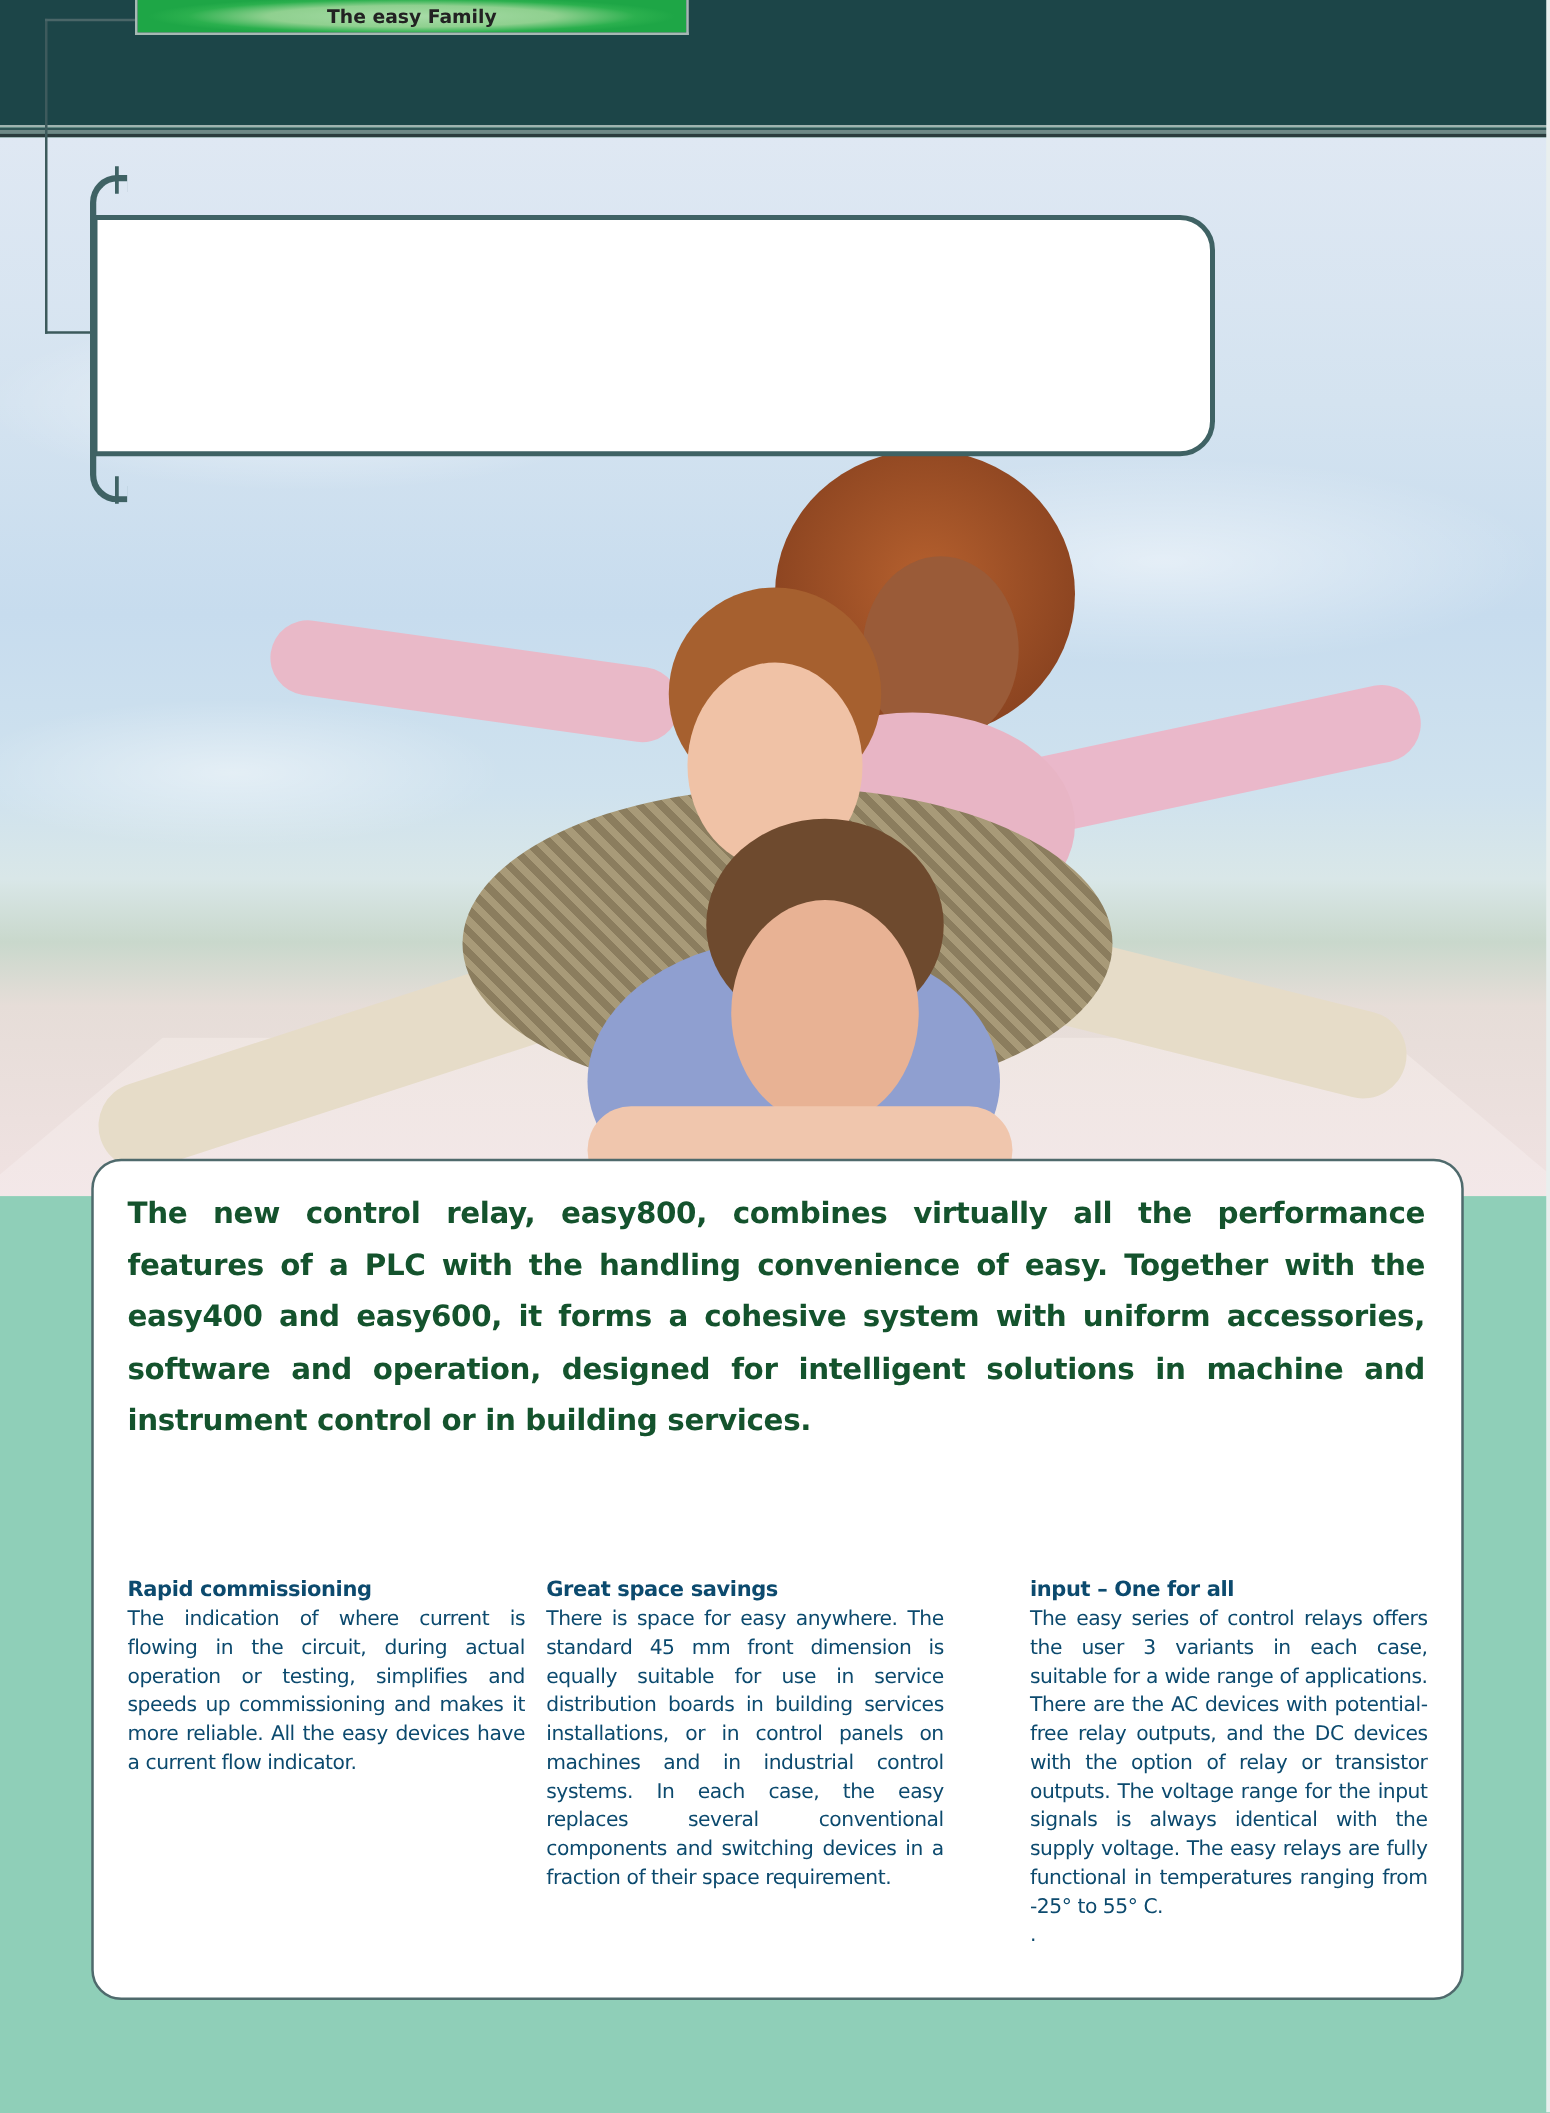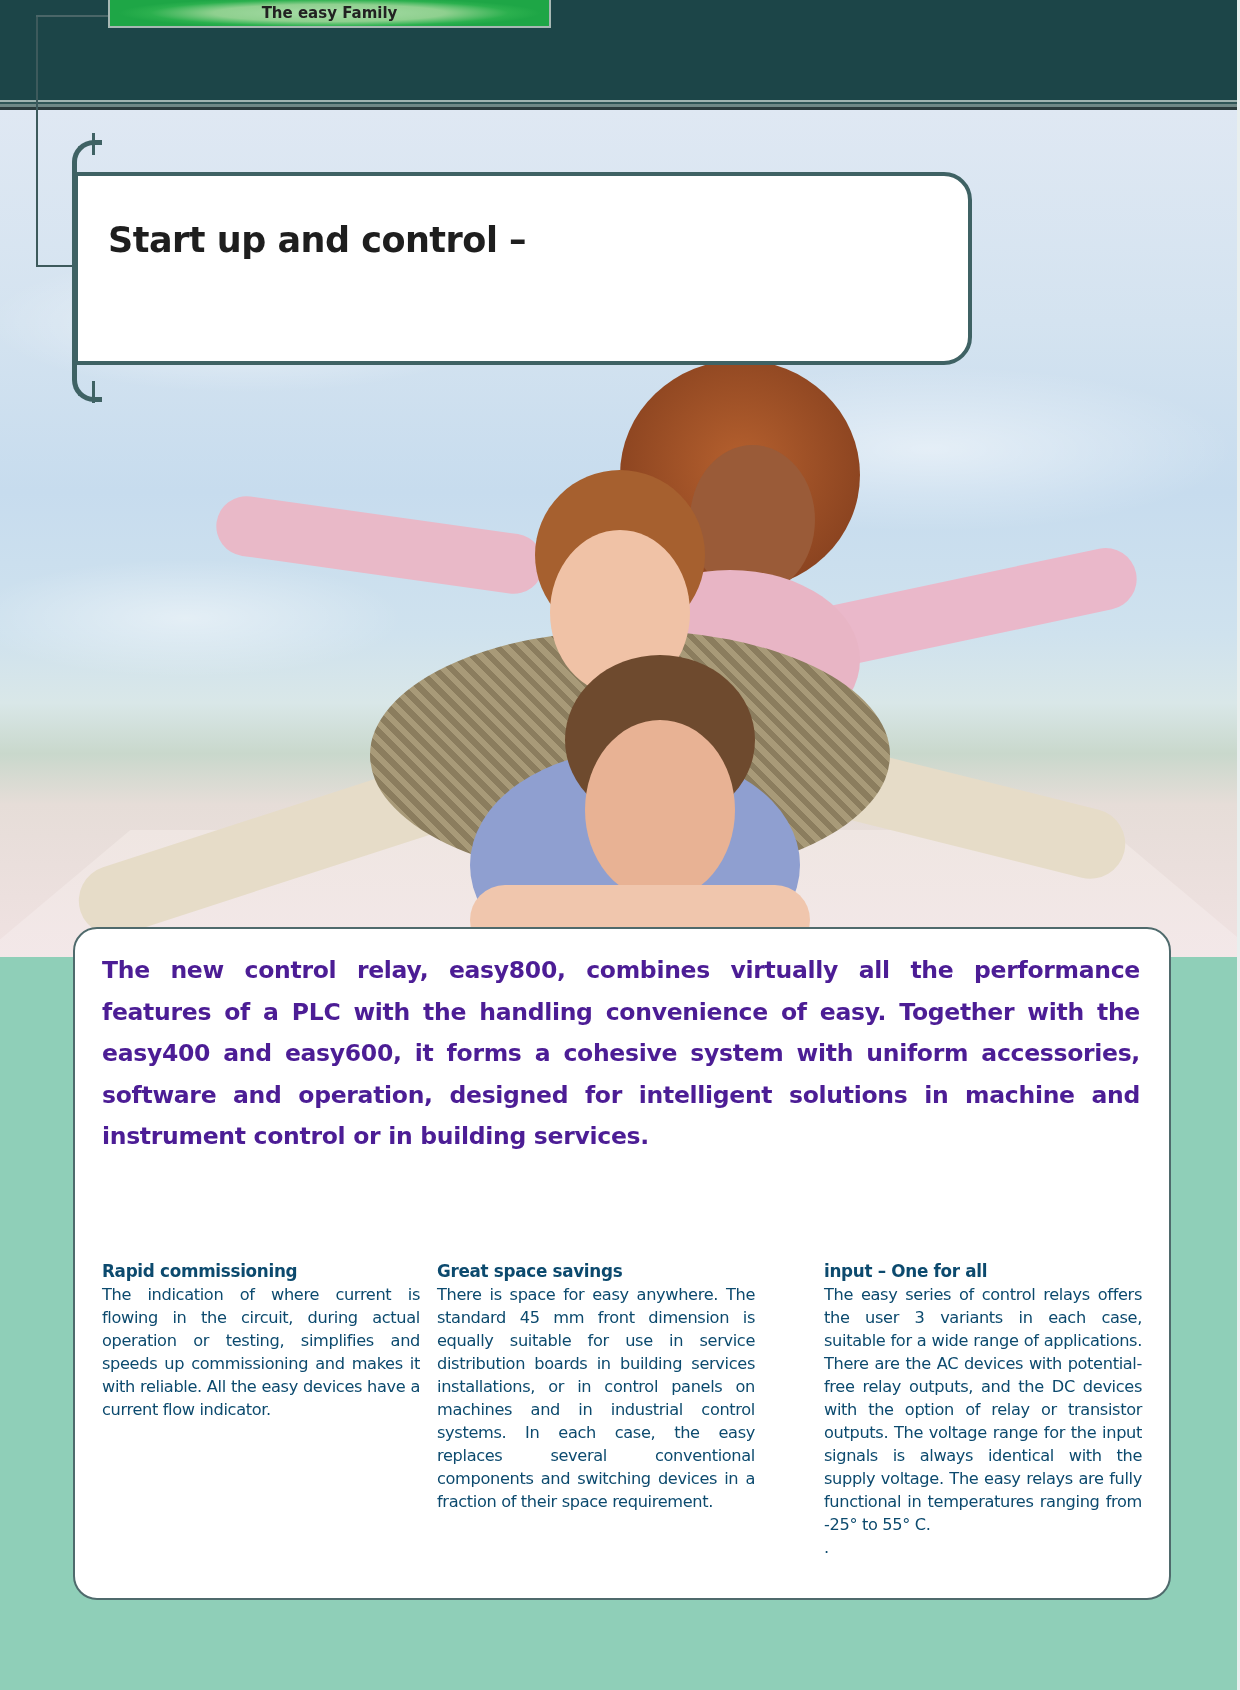--- a/index.html
+++ b/index.html
@@ -66,21 +66,21 @@
   .right-edge { position:absolute; left: 1237px; top: 0; width: 3px; height: 1690px; background: #e9efee; }
 
   
   .content-card {
     position: absolute; left: 73px; top: 927px; width: 1098px; height: 673px;
     background: #ffffff; border: 2px solid #4f6a6c; border-radius: 24px;
   }
   .lead {
     position: absolute; left: 102px; top: 950px; width: 1038px;
     font-family: "DejaVu Sans", sans-serif; font-weight: bold; font-size: 23.5px; line-height: 41.5px;
-    text-align: justify; color: #4c1d95; letter-spacing: -0.3px;
+    text-align: justify; color: #14532d; letter-spacing: -0.3px;
   }
   .col {
     position: absolute; top: 1260px; width: 318px;
     font-family: "DejaVu Sans", sans-serif; font-size: 16.2px; line-height: 23px; color: #0c4a6e;
     letter-spacing: -0.35px;
   }
   .col h3 { font-size: 16.8px; font-weight: bold; line-height: 23px; letter-spacing: -0.3px; }
   .col p { text-align: justify; }
   .col .dot { line-height: 23px; }
   .col1 { left: 102px; }
@@ -122,32 +122,31 @@
 <div class="connector-v"></div>
 <div class="connector-h"></div>
 <div class="connector-h2"></div>
 <div class="family-label">The easy Family</div>
 
 <div class="title-card"></div>
 <div class="bracket"></div>
 <div class="tick-top"></div>
 <div class="tick-bot"></div>
 <div class="title">
-  <div>Start up and control –</div>
 </div>
 
 <div class="green-band"></div>
 <div class="right-edge"></div>
 <div class="content-card"></div>
 
 <div class="lead">The new control relay, easy800, combines virtually all the performance features of a PLC with the handling convenience of easy. Together with the easy400 and easy600, it forms a cohesive system with uniform accessories, software and operation, designed for intelligent solutions in machine and instrument control or in building services.</div>
 
 <div class="col col1">
   <h3>Rapid commissioning</h3>
-  <p>The indication of where current is flowing in the circuit, during actual operation or testing, simplifies and speeds up commissioning and makes it with reliable. All the easy devices have a current flow indicator.</p>
+  <p>The indication of where current is flowing in the circuit, during actual operation or testing, simplifies and speeds up commissioning and makes it more reliable. All the easy devices have a current flow indicator.</p>
 </div>
 <div class="col col2">
   <h3>Great space savings</h3>
   <p>There is space for easy anywhere. The standard 45 mm front dimension is equally suitable for use in service distribution boards in building services installations, or in control panels on machines and in industrial control systems. In each case, the easy replaces several conventional components and switching devices in a fraction of their space requirement.</p>
 </div>
 <div class="col col3">
   <h3>input – One for all</h3>
   <p>The easy  series of control relays offers the user 3 variants in each case, suitable for a wide range of applications. There are the AC devices with potential-free relay outputs, and the DC devices with the option of relay or transistor outputs. The voltage range for the input signals is always identical with the supply voltage. The easy relays are fully functional in temperatures ranging from -25° to 55° C.</p>
   <div class="dot">.</div>
 </div>

